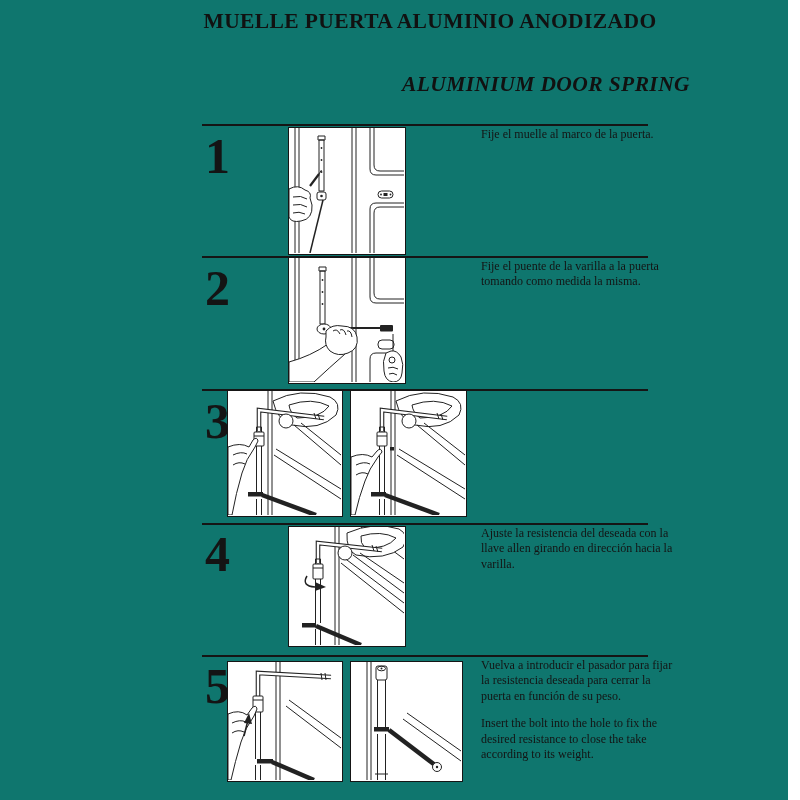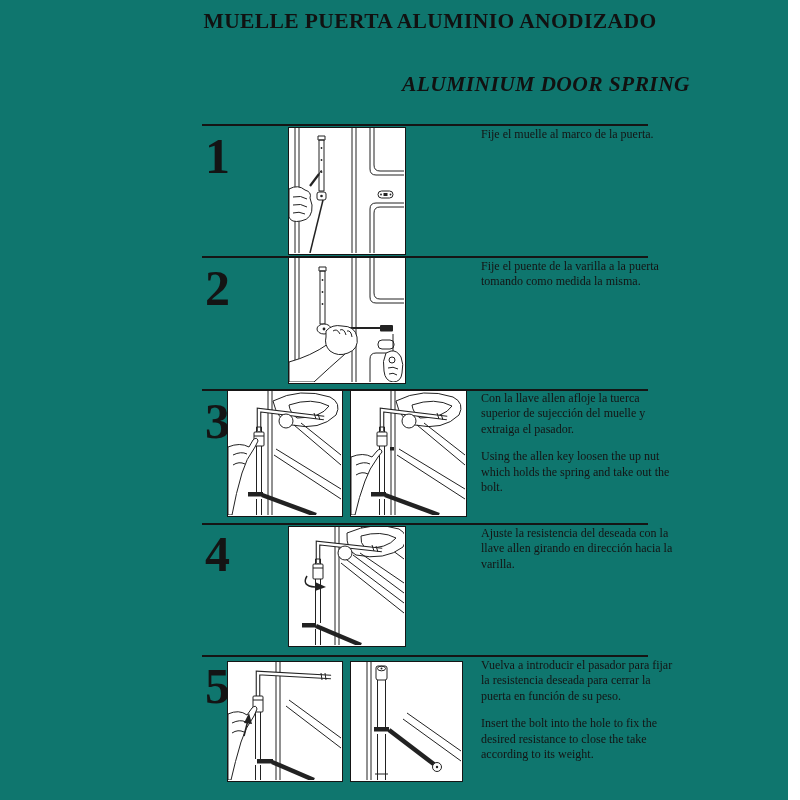--- a/index.html
+++ b/index.html
@@ -169,24 +169,20 @@
         <line x1="28.5" y1="108" x2="28.5" y2="124"></line>
           <line x1="33.5" y1="108" x2="33.5" y2="124"></line>
         <rect x="20" y="101" width="15" height="4.5" fill="#222" stroke="none"></rect>
         <line x1="34" y1="104" x2="88" y2="124" stroke-width="4.5"></line>
         <path d="M0,66 Q12,61 21,66 L26,60 Q30,56 31,61 L27,66 Q18,78 14,90 Q8,106 4,124 L0,124 Z" fill="#fff"></path>
         <path d="M5,74 Q13,70 19,73"></path>
           <path d="M5,84 Q11,80 17,83"></path>
       </g>
     </svg>
   </div>
-  <div class="txt" style="top:391px">
-    <p>Con la llave allen afloje la tuerca superior de sujección del muelle y extraiga el pasador.</p>
-    <p>Using the allen key loosen the up nut which holds the spring and take out the bolt.</p>
-  </div>
 
   <div class="num" style="top:529px">4</div>
   <div class="fig" style="left:288px;top:526px;width:118px;height:121px">
     <svg width="115" height="118" viewBox="0 0 115 118">
       <g stroke="#222" fill="none" stroke-width="1">
         <line x1="46" y1="0" x2="46" y2="118"></line>
           <line x1="50" y1="0" x2="50" y2="118"></line>
         <line x1="72" y1="0" x2="115" y2="32"></line>
         <line x1="54" y1="30" x2="115" y2="76"></line>
           <line x1="52" y1="36" x2="115" y2="86"></line>

